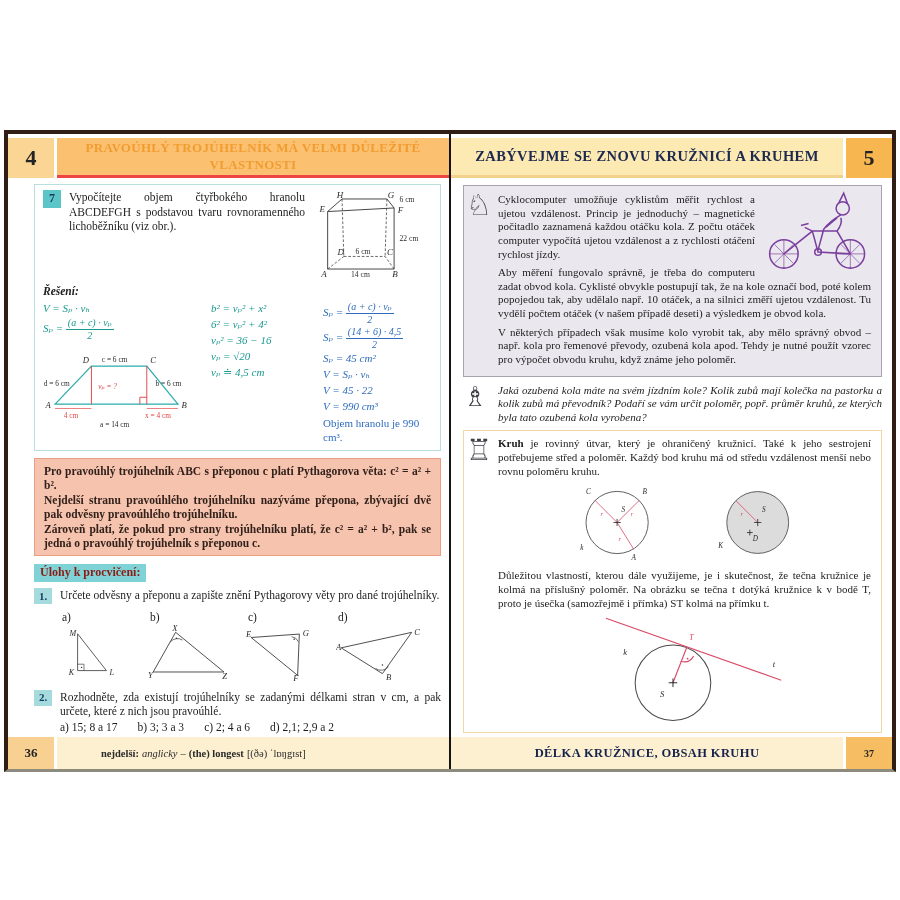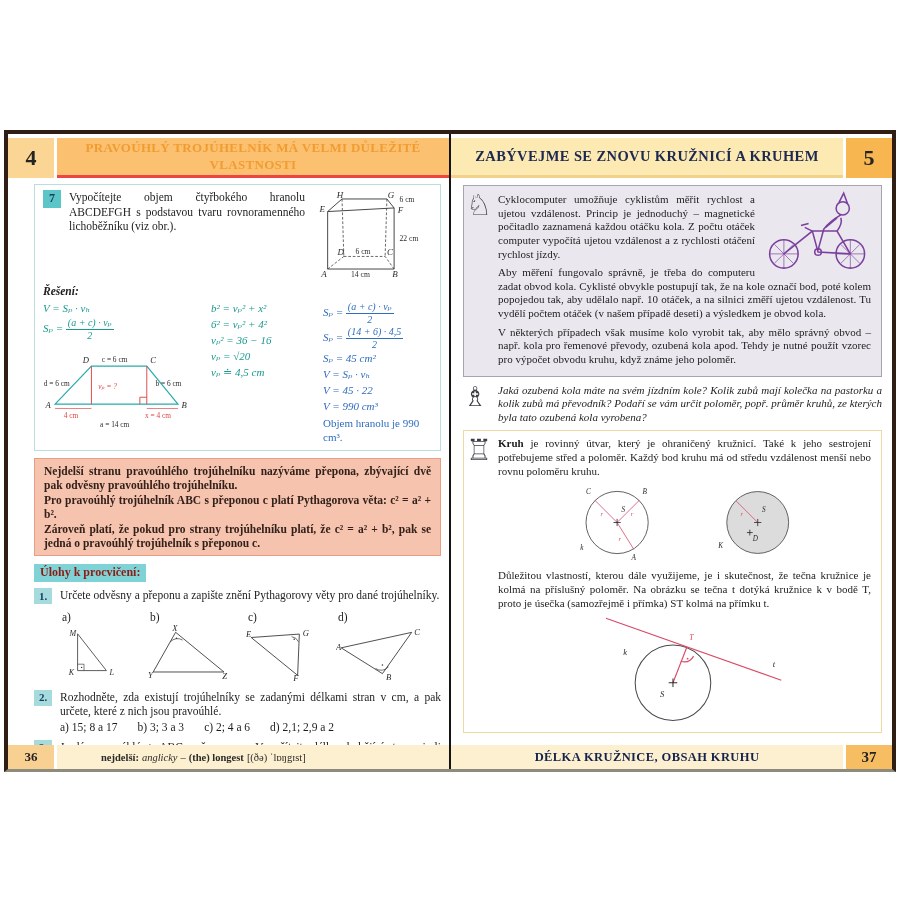--- a/index.html
+++ b/index.html
@@ -47,29 +47,29 @@
          padding:1px 6px 2px;margin:8px 0 6px;font-size:12px;}
   .ex{display:flex;gap:8px;margin-bottom:6px;}
   .ex .n{flex:0 0 18px;height:16px;background:#a6dbde;color:#173a5e;font-weight:bold;
          font-size:11px;display:flex;align-items:center;justify-content:center;}
   .ex .t{flex:1;text-align:justify;}
   .opts{display:flex;gap:20px;margin-top:1px;}
   .tri-row{display:flex;gap:16px;margin:1px 0 5px 26px;}
   .tri .sub{margin:0 0 0 2px;}
 
   
-  .footer{position:absolute;left:0;right:0;bottom:0;height:24px;display:flex;}
+  .footer{position:absolute;left:0;right:0;bottom:0;height:32px;display:flex;}
   .fnumL{width:46px;background:#f8d092;display:flex;align-items:center;justify-content:center;
          font-weight:bold;font-size:13px;color:#242424;}
   .fbandL{flex:1;margin-left:3px;background:#fdf0d0;display:flex;align-items:center;
           padding-left:44px;font-size:10.5px;gap:3px;color:#2a2a2a;}
   .fbandR{flex:1;margin-right:3px;background:#fdf0d0;display:flex;align-items:center;
           justify-content:center;font-weight:bold;font-size:12.5px;color:#15234c;letter-spacing:.4px;}
   .fnumR{width:46px;background:#f6bd62;display:flex;align-items:center;justify-content:center;
-         font-weight:bold;font-size:15px;color:#242424;}
+         font-weight:bold;font-size:10px;color:#242424;}
   .b{font-weight:bold;} .i{font-style:italic;}
 
   
   .contentR{padding:7px 10px 0 12px;font-size:11px;line-height:1.24;}
   .gray-box{position:relative;background:#eae7ee;border:1px solid #a9a3af;
             padding:7px 10px 4px 34px;text-align:justify;}
   .gray-box p{margin:0 0 5px;}
   .chess{position:absolute;left:2px;top:5px;font-size:29px;color:#3d3d46;line-height:1;}
   .bike{float:right;margin:-2px -4px 2px 8px;}
   .question{display:flex;gap:9px;margin:7px 0 6px;font-style:italic;text-align:justify;}
@@ -186,22 +186,22 @@
               <div class="f">Sₚ = 45 cm²</div>
               <div class="f">V = Sₚ · vₕ</div>
               <div class="f">V = 45 · 22</div>
               <div class="f">V = 990 cm³</div>
               <div class="concl">Objem hranolu je 990 cm³.</div>
             </div>
           </div>
         </div>
 
         <div class="pink-box">
+          <p>Pro pravoúhlý trojúhelník ABC s přeponou c platí Pythagorova věta: c² = a² + b².</p>
           <p>Nejdelší stranu pravoúhlého trojúhelníku nazýváme přepona, zbývající dvě pak odvěsny pravoúhlého trojúhelníku.</p>
-          <p>Pro pravoúhlý trojúhelník ABC s přeponou c platí Pythagorova věta: c² = a² + b².</p>
           <p>Zároveň platí, že pokud pro strany trojúhelníku platí, že c² = a² + b², pak se jedná o pravoúhlý trojúhelník s přeponou c.</p>
         </div>
 
         <div class="ulohy">Úlohy k procvičení:</div>
 
         <div class="ex">
           <div class="n">1.</div>
           <div class="t">Určete odvěsny a přeponu a zapište znění Pythagorovy věty pro dané trojúhelníky.</div>
         </div>
 

